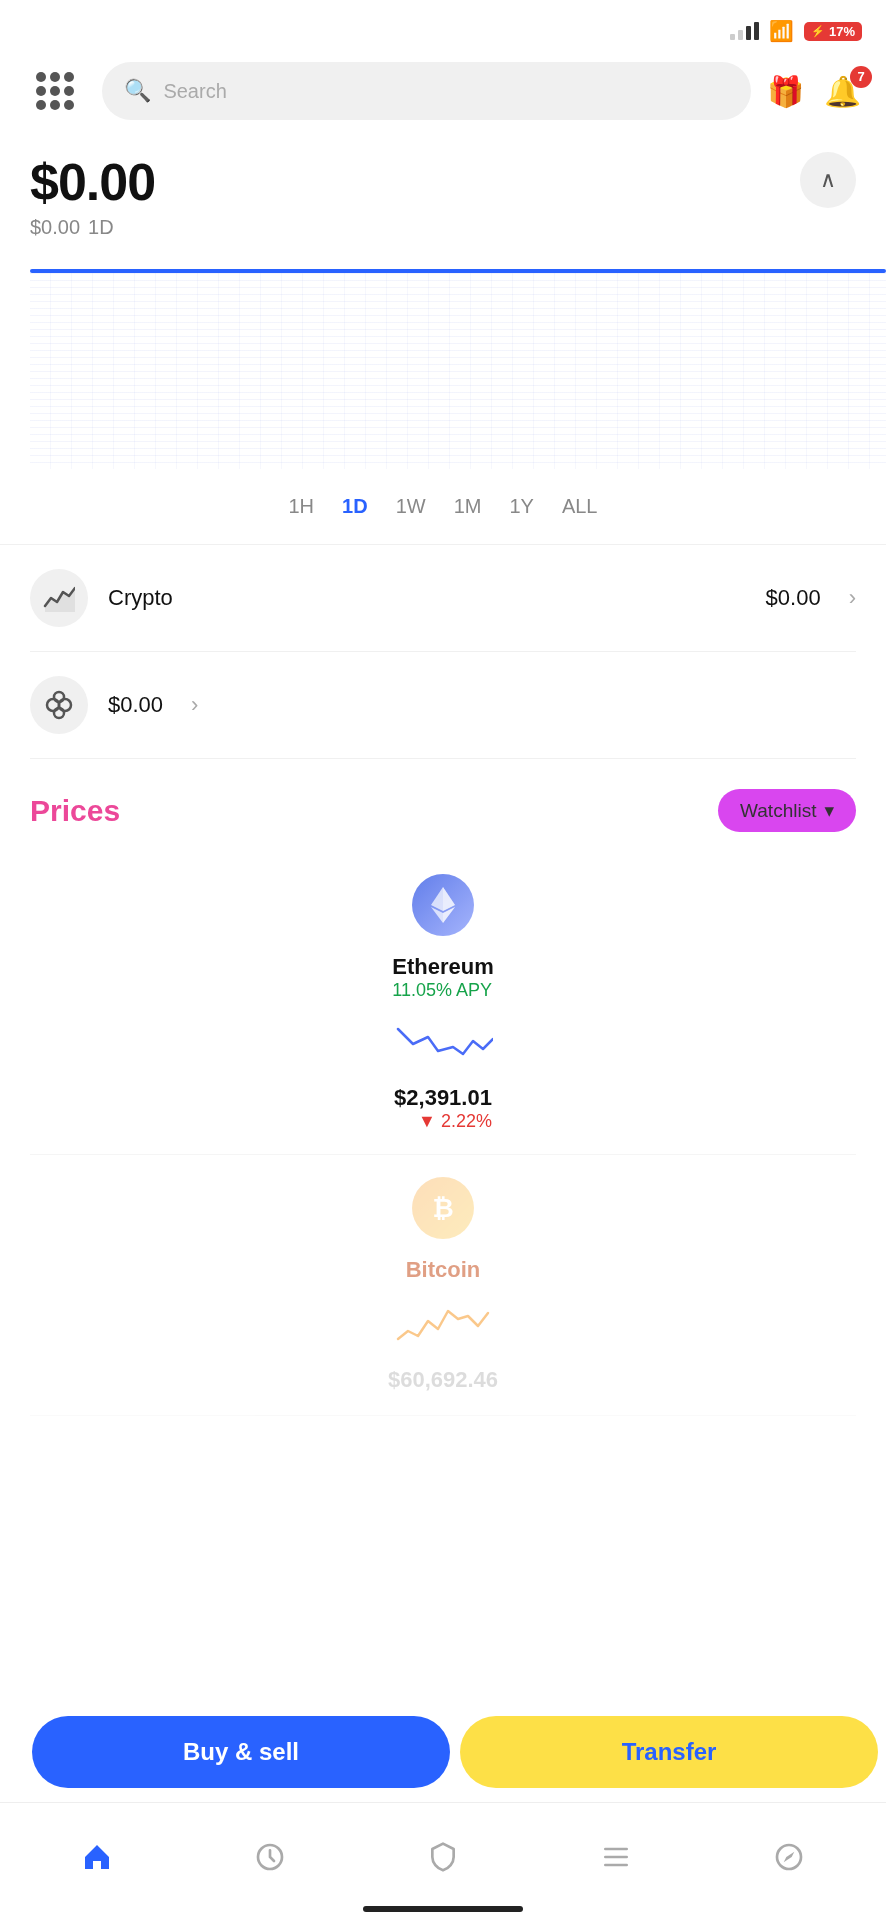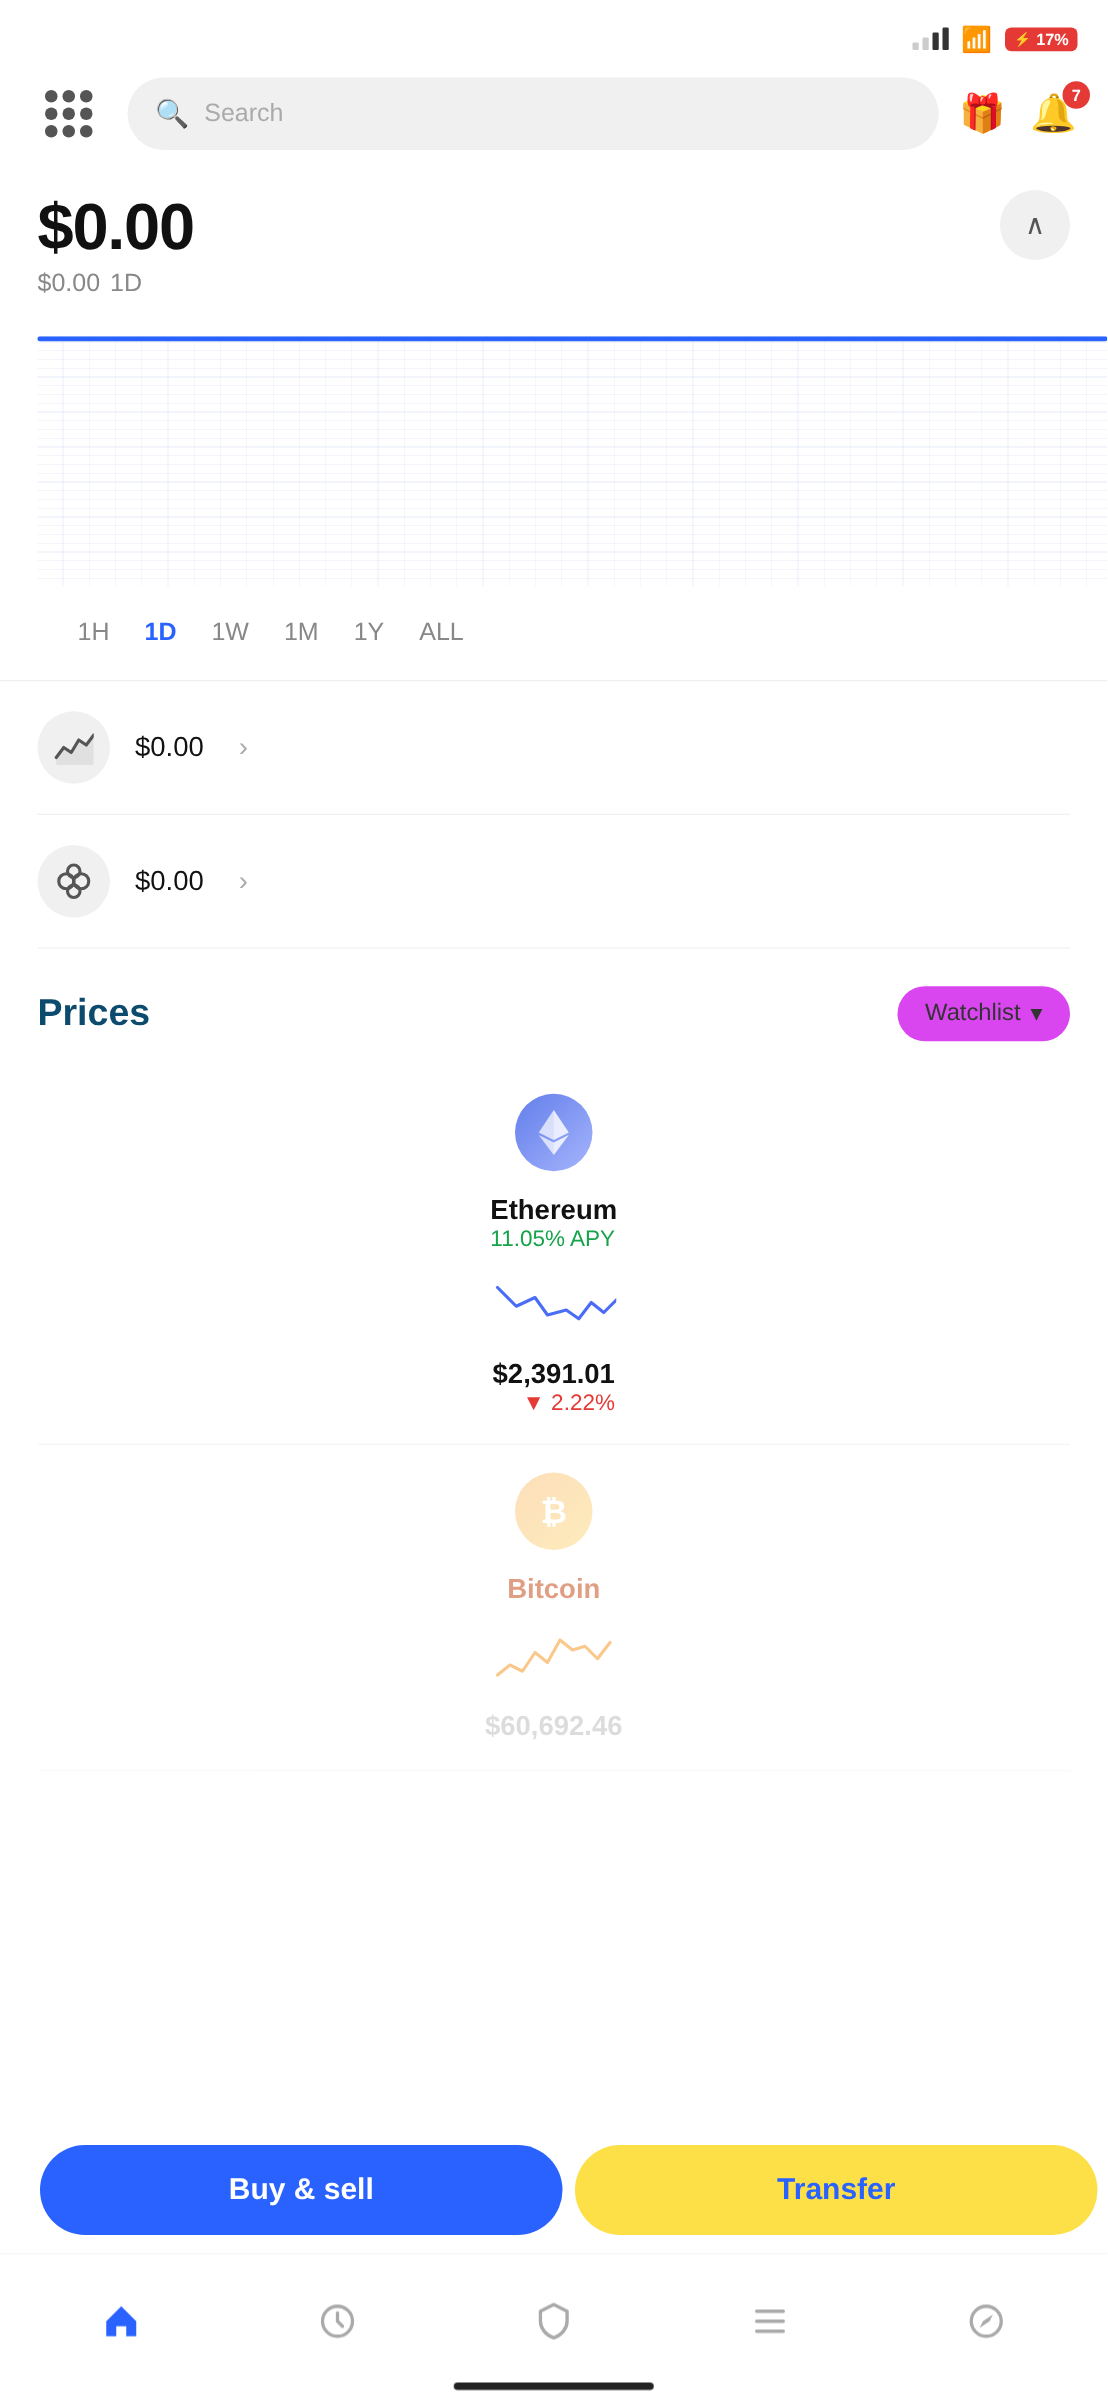--- a/index.html
+++ b/index.html
@@ -185,21 +185,21 @@
         transparent,
         transparent 20px,
         rgba(100,120,220,0.06) 20px,
         rgba(100,120,220,0.06) 21px
       );
     }
 
     
     .time-selector {
       display: flex;
-      justify-content: flex-start;
+      justify-content: center;
       padding: 18px 48px;
       border-bottom: 1px solid #f0f0f0;
     }
     .time-btn {
       font-size: 20px;
       color: #888;
       background: none;
       border: none;
       cursor: pointer;
       padding: 8px 14px;
@@ -254,21 +254,21 @@
     }
     .prices-header {
       display: flex;
       justify-content: space-between;
       align-items: center;
       margin-bottom: 20px;
     }
     .prices-title {
       font-size: 30px;
       font-weight: 700;
-      color: #0c4a6e;
+      color: #ec4899;
     }
     .watchlist-btn {
       display: flex;
       align-items: center;
       gap: 8px;
       background: #d946ef;
       border: none;
       border-radius: 50px;
       padding: 10px 22px;
       font-size: 19px;
@@ -487,20 +487,21 @@
 </div>
 
 <div class="asset-section">
   <div class="asset-row">
     <div class="asset-icon-wrap">
       <svg width="32" height="28" viewBox="0 0 32 28">
         <polyline points="2,22 8,14 14,18 20,8 26,12 32,4" fill="none" stroke="#555" stroke-width="2.5" stroke-linecap="round" stroke-linejoin="round"></polyline>
         <path d="M2,22 L8,14 L14,18 L20,8 L26,12 L32,4 L32,28 L2,28 Z" fill="rgba(85,85,85,0.1)"></path>
       </svg>
     </div>
+    <span class="asset-label">Crypto</span>
     <span class="asset-value">$0.00</span>
     <span class="asset-chevron">›</span>
   </div>
   <div class="asset-row">
     <div class="asset-icon-wrap">
       <svg width="36" height="36" viewBox="0 0 36 36">
         <circle cx="12" cy="18" r="6" fill="none" stroke="#555" stroke-width="2.5"></circle>
         <circle cx="24" cy="18" r="6" fill="none" stroke="#555" stroke-width="2.5"></circle>
         <circle cx="18" cy="10" r="5" fill="none" stroke="#555" stroke-width="2.5"></circle>
         <circle cx="18" cy="26" r="5" fill="none" stroke="#555" stroke-width="2.5"></circle>

